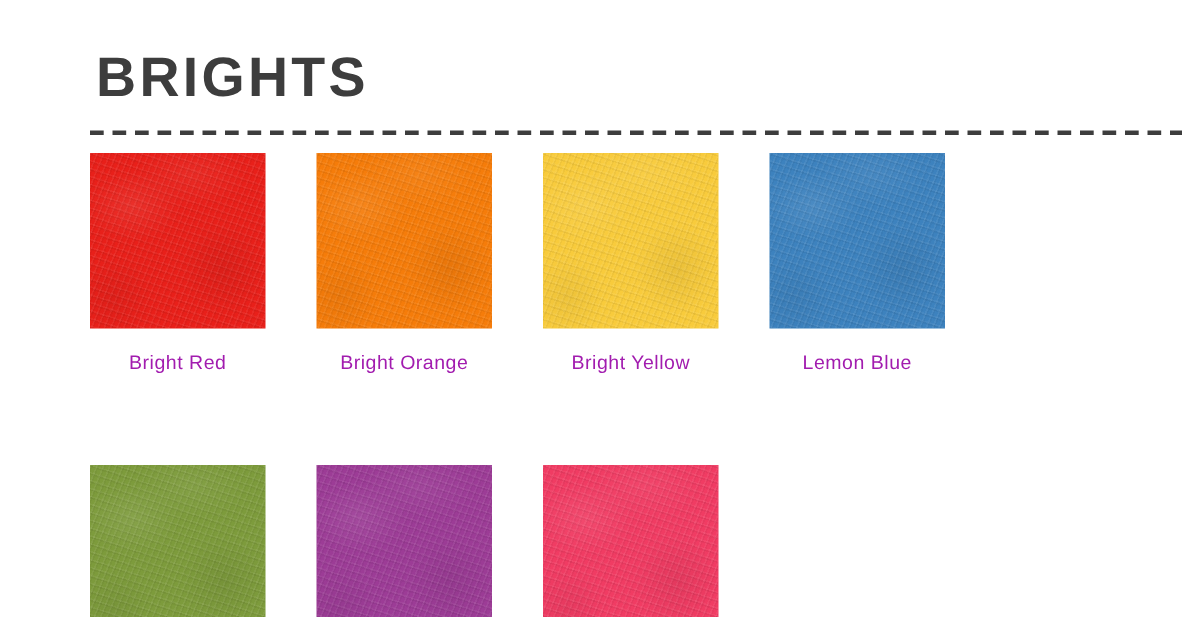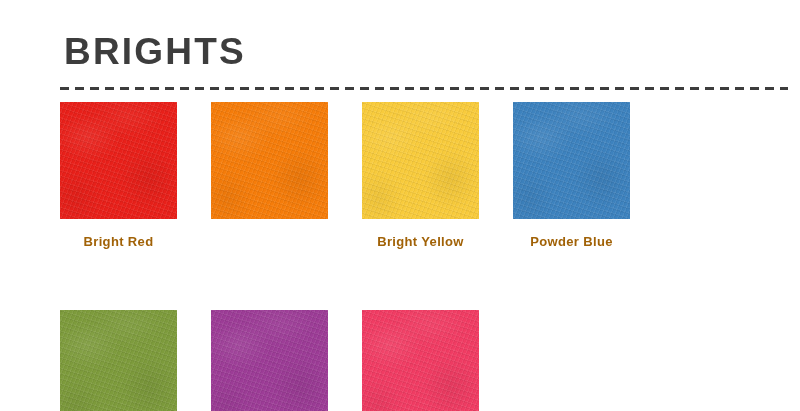--- a/index.html
+++ b/index.html
@@ -117,51 +117,51 @@
       radial-gradient(ellipse 52px 30px at 58% 12%, rgba(255,255,255,0.05), rgba(255,255,255,0) 72%),
       radial-gradient(ellipse 34px 38px at 14% 82%, rgba(0,0,0,0.045), rgba(0,0,0,0) 74%);
     pointer-events: none;
   }
 
   .swatch-label {
     margin-top: 10px;
     font-size: 13px;
     line-height: 17px;
     letter-spacing: 0.35px;
-    color: #a16207;
+    color: #a21caf;
     text-align: center;
     width: 132px;
-    font-weight: bold;
   }
 </style>
 </head>
 <body>
 
 <div class="page">
 
   <div class="palette-header">
     <div class="palette-title">BRIGHTS</div>
     <div class="title-divider"></div>
   </div>
 
   <div class="swatch-grid">
       <div class="swatch-cell">
         <div class="swatch-chip" style="background-color: rgb(232, 32, 26);"></div>
         <div class="swatch-label">Bright Red</div>
       </div>
       <div class="swatch-cell">
         <div class="swatch-chip" style="background-color: rgb(245, 124, 10);"></div>
+        <div class="swatch-label">Bright Orange</div>
       </div>
       <div class="swatch-cell">
         <div class="swatch-chip" style="background-color: rgb(248, 203, 60);"></div>
         <div class="swatch-label">Bright Yellow</div>
       </div>
       <div class="swatch-cell">
         <div class="swatch-chip" style="background-color: rgb(61, 130, 190);"></div>
-        <div class="swatch-label">Powder Blue</div>
+        <div class="swatch-label">Lemon Blue</div>
       </div>
       <div class="swatch-cell">
         <div class="swatch-chip" style="background-color: rgb(125, 155, 60);"></div>
         <div class="swatch-label">Tropical Lime Green</div>
       </div>
       <div class="swatch-cell">
         <div class="swatch-chip" style="background-color: rgb(156, 60, 150);"></div>
         <div class="swatch-label">Bright Purple</div>
       </div>
       <div class="swatch-cell">

